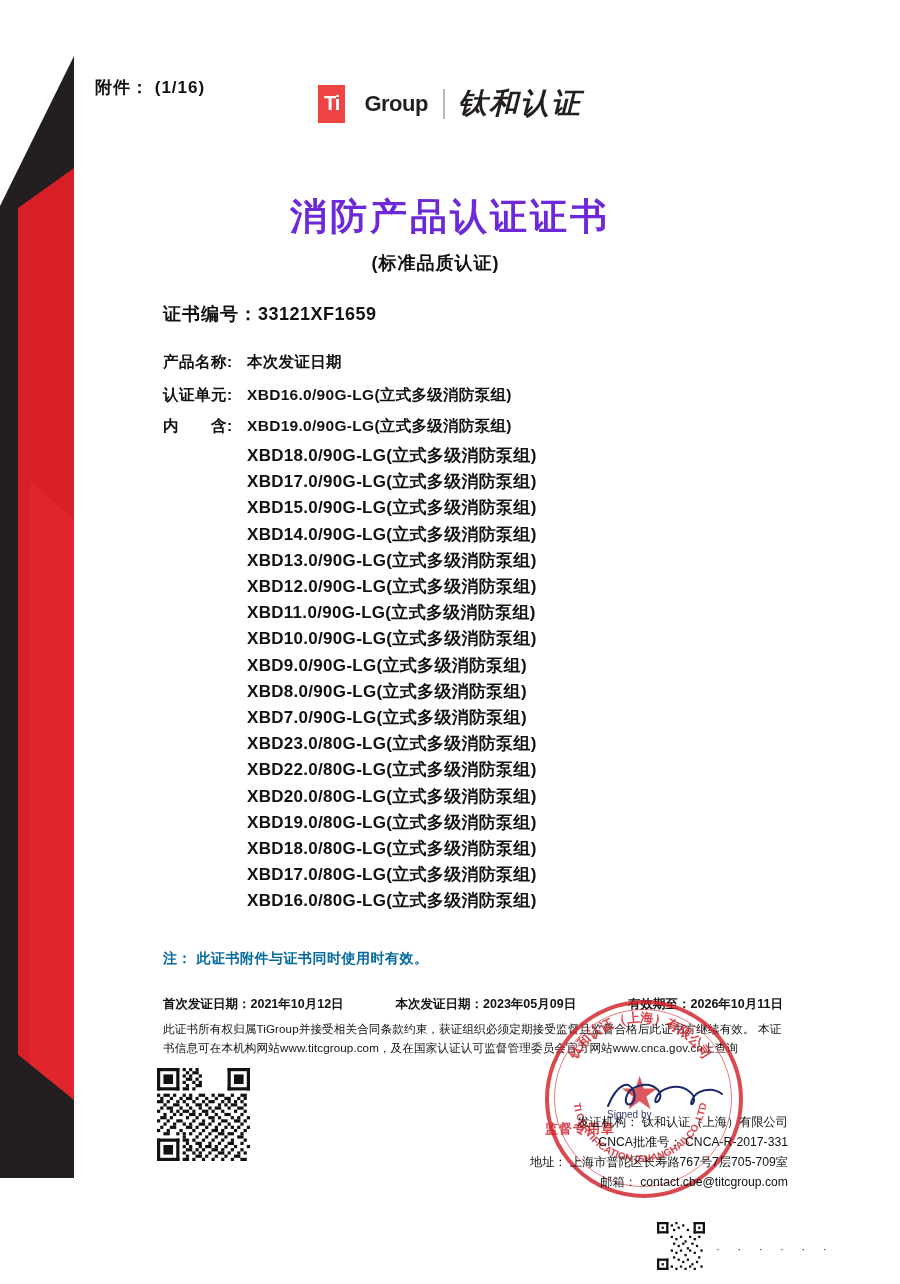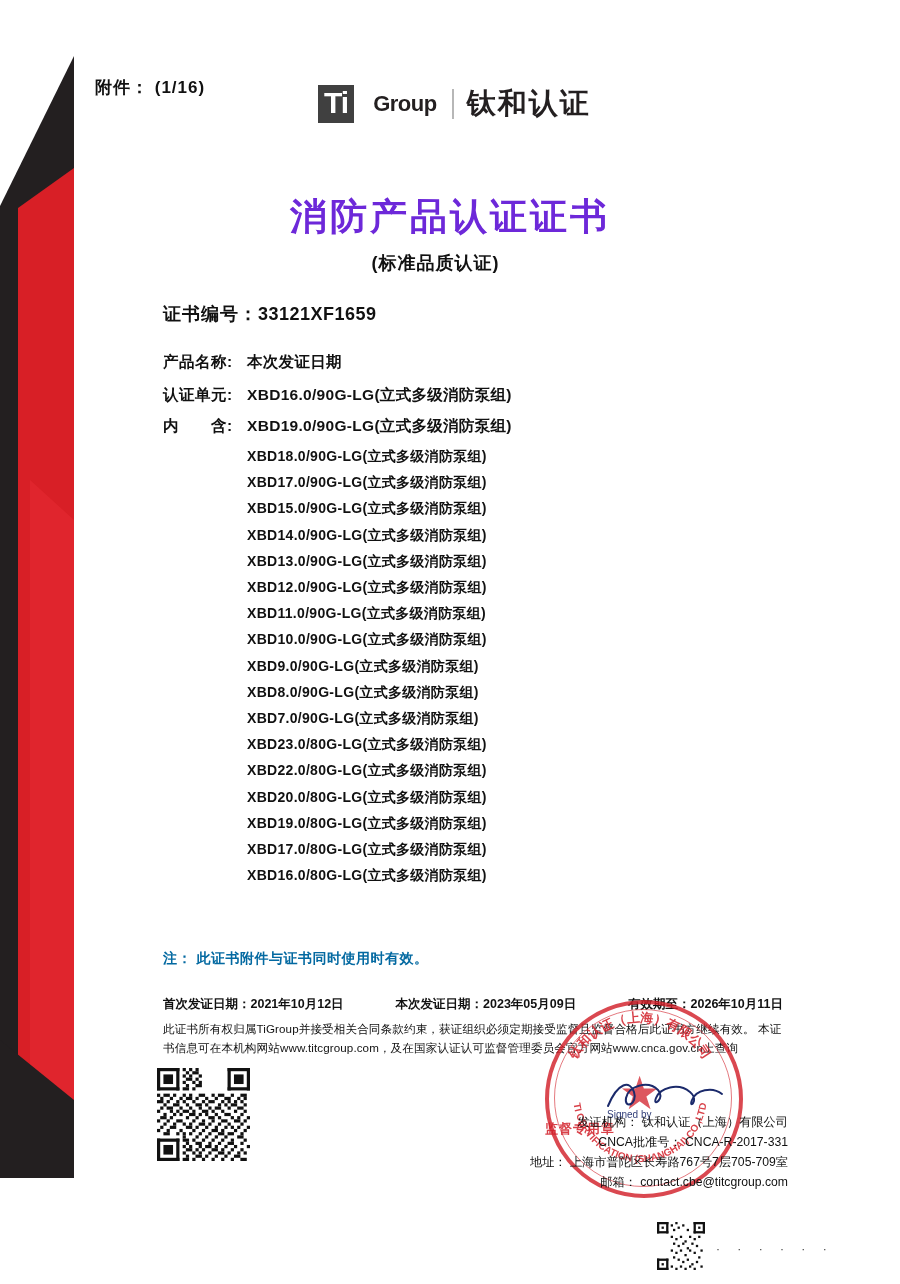--- a/index.html
+++ b/index.html
@@ -91,24 +91,24 @@
   .brand {
     position: absolute;
     left: 318px;
     top: 82px;
     display: flex;
     align-items: center;
     height: 44px;
   }
   .brand .ti {
     display: inline-block;
-    background: #404040;
+    background: #ef4444;
     color: #ffffff;
     font-weight: bold;
-    font-size: 30px;
+    font-size: 20px;
     line-height: 34px;
     padding: 1px 6px 3px 6px;
     letter-spacing: -1px;
   }
   .brand .group {
     font-size: 22px;
     font-weight: bold;
     color: #231f20;
     margin-left: 19px;
     letter-spacing: -0.5px;
@@ -117,20 +117,21 @@
     width: 2px;
     height: 30px;
     background: #b7b7b7;
     margin: 0 13px 0 15px;
   }
   .brand .cn {
     font-size: 29px;
     font-weight: bold;
     color: #231f20;
     letter-spacing: 2px;
+    font-style: italic;
   }
 
   
   .doc-title {
     position: absolute;
     left: 0;
     top: 192px;
     width: 900px;
     text-align: center;
     font-size: 37px;
@@ -181,21 +182,21 @@
   .f-unit    { top: 385px; }
   .f-contain { top: 416px; }
 
   .contains-list {
     position: absolute;
     left: 247px;
     top: 443px;
     width: 560px;
   }
   .contains-list .item {
-    font-size: 14px;
+    font-size: 17px;
     font-weight: bold;
     color: #111;
     line-height: 26.2px;
     letter-spacing: 0.3px;
     white-space: nowrap;
   }
 
   .note {
     position: absolute;
     left: 163px;
@@ -396,20 +397,21 @@
     <div class="item">XBD12.0/90G-LG(立式多级消防泵组)</div>
     <div class="item">XBD11.0/90G-LG(立式多级消防泵组)</div>
     <div class="item">XBD10.0/90G-LG(立式多级消防泵组)</div>
     <div class="item">XBD9.0/90G-LG(立式多级消防泵组)</div>
     <div class="item">XBD8.0/90G-LG(立式多级消防泵组)</div>
     <div class="item">XBD7.0/90G-LG(立式多级消防泵组)</div>
     <div class="item">XBD23.0/80G-LG(立式多级消防泵组)</div>
     <div class="item">XBD22.0/80G-LG(立式多级消防泵组)</div>
     <div class="item">XBD20.0/80G-LG(立式多级消防泵组)</div>
     <div class="item">XBD19.0/80G-LG(立式多级消防泵组)</div>
+    <div class="item">XBD18.0/80G-LG(立式多级消防泵组)</div>
     <div class="item">XBD17.0/80G-LG(立式多级消防泵组)</div>
     <div class="item">XBD16.0/80G-LG(立式多级消防泵组)</div>
   </div>
 
   <div class="note">注： 此证书附件与证书同时使用时有效。</div>
 
   <div class="dates">
     <span>首次发证日期：2021年10月12日</span>
     <span>本次发证日期：2023年05月09日</span>
     <span>有效期至：2026年10月11日</span>

